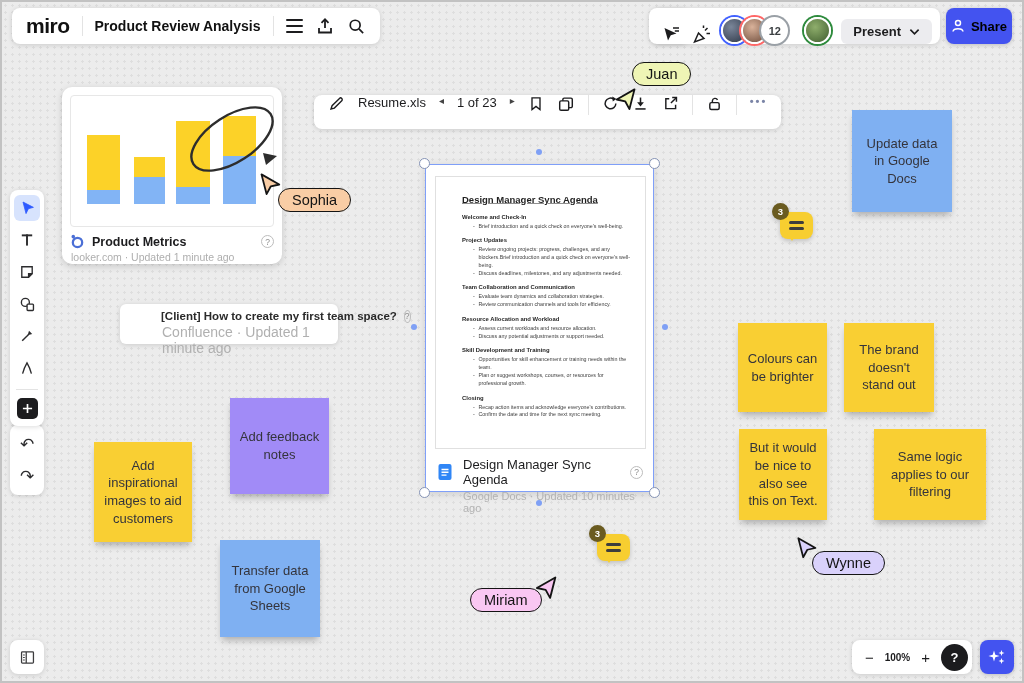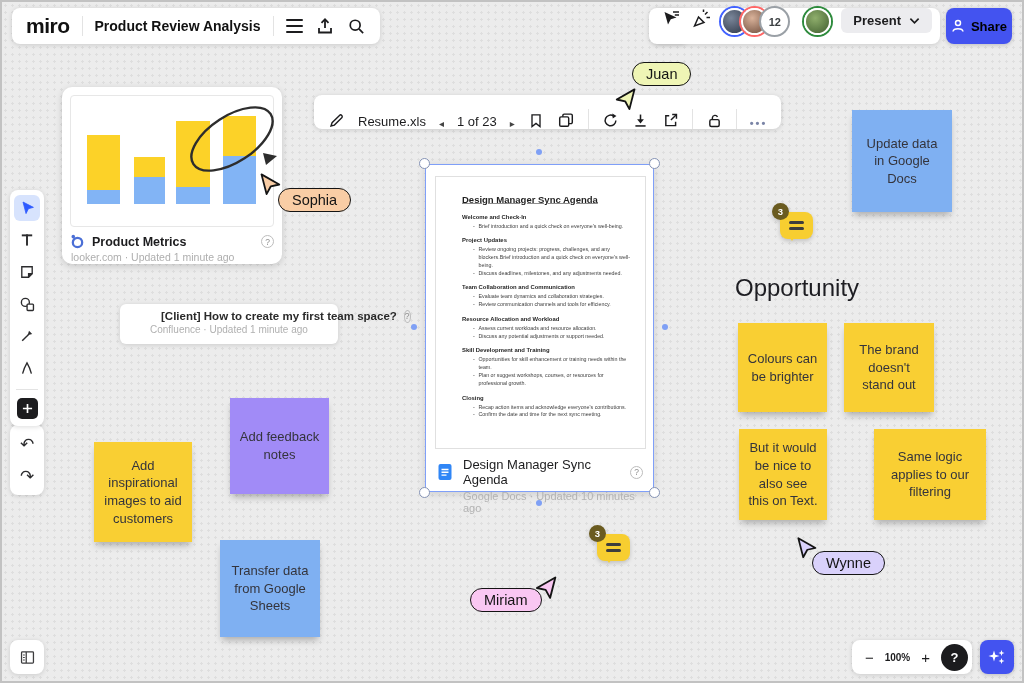--- a/index.html
+++ b/index.html
@@ -19,34 +19,34 @@
 
   
   #hdr-left { left:10px; top:6px; height:36px; display:flex; align-items:center; gap:12px; padding:0 14px; }
   .logo { font-size:21px; font-weight:800; letter-spacing:-.5px; color:#111; }
   .board-title { font-size:14px; font-weight:700; color:#111; white-space:nowrap; }
   .hamburger { display:flex; flex-direction:column; gap:3.5px; }
   .hamburger span { width:17px; height:2.2px; background:#1c1c1e; border-radius:2px; }
 
   
   #widgets-btn { right:335px; top:6px; width:34px; height:36px; display:flex; align-items:center; justify-content:center; }
-  #hdr-right { right:82px; top:6px; height:36px; display:flex; align-items:flex-start; gap:10px; padding:0 8px 0 12px; }
+  #hdr-right { right:82px; top:6px; height:36px; display:flex; align-items:flex-end; gap:10px; padding:0 8px 0 12px; }
   .avatar { width:27px; height:27px; border-radius:50%; border:2px solid #fff; }
   .av-stack { display:flex; }
   .av-stack > * { margin-left:-7px; }
   .av-stack > :first-child { margin-left:0; }
   .av1 { background:radial-gradient(circle at 35% 35%,#7a8699,#2c3444); box-shadow:0 0 0 2px #4262ff; }
   .av2 { background:radial-gradient(circle at 40% 35%,#d9b29a,#6b4a3a); box-shadow:0 0 0 2px #ff6767; }
   .av-count { background:#fff; box-shadow:0 0 0 2px #9aa0a6; display:flex; align-items:center; justify-content:center; font-size:11px; font-weight:700; color:#3c4043; }
   .av4 { background:radial-gradient(circle at 40% 35%,#8fae6c,#3f5d2e); box-shadow:0 0 0 2px #2e8b3d; margin-left:6px; }
   #present-btn { display:flex; align-items:center; gap:8px; background:#ececef; border-radius:6px; padding:5px 12px; font-size:13px; font-weight:700; color:#1c1c1e; }
   #share-btn { position:absolute; right:10px; top:6px; height:36px; width:66px; border-radius:8px; background:var(--share-blue,#4353f0); color:#000000; display:flex; align-items:center; justify-content:center; gap:6px; font-size:13px; font-weight:700; box-shadow:0 1px 4px rgba(0,0,0,.2); }
 
   
-  #doc-toolbar { left:312px; top:93px; height:34px; display:flex; align-items:flex-end; gap:13px; padding:0 14px; z-index:30; }
+  #doc-toolbar { left:312px; top:93px; height:34px; display:flex; align-items:flex-start; gap:13px; padding:0 14px; z-index:30; }
   #doc-toolbar .txt { font-size:13px; color:#1c1c1e; }
   .navarrow { font-size:10px; color:#444; }
   .more-dots { font-size:11px; letter-spacing:2px; color:#7a84a6; font-weight:700; }
 
   
   #tools { left:8px; top:188px; width:34px; padding:5px 0 7px; display:flex; flex-direction:column; align-items:center; gap:6px; z-index:20; }
   .tool { width:26px; height:26px; }
   .tool.active { background:#d7e3fd; }
   .tools-div { width:22px; height:1px; background:#e3e3e3; margin:2px 0; }
   .plusbtn { width:21px; height:21px; background:#1c1c1e; border-radius:5px; }
@@ -63,21 +63,21 @@
   #chart-annot { position:absolute; left:112px; top:8px; pointer-events:none; }
   .cap-row { display:flex; align-items:center; gap:7px; margin-top:7px; }
   .cap-title { font-size:12.5px; font-weight:700; color:#1c1c1e; flex:1; }
   .cap-meta { font-size:10.5px; color:#aeaeae; margin-top:2px; margin-left:1px; }
   .help-badge { width:13px; height:13px; border:1px solid #bdbdbd; border-radius:50%; color:#8d8d8d; font-size:8.5px; display:flex; align-items:center; justify-content:center; }
 
   
   #conf-card { left:118px; top:302px; width:218px; height:40px; border-radius:6px; padding:5px 10px 0 10px; }
   #conf-card .row { display:flex; align-items:center; gap:7px;margin-left:24px; }
   #conf-title { font-size:11.5px; font-weight:600; color:#2a2a2a; flex:1; white-space:nowrap; }
-  #conf-meta { font-size:10px; color:#b0b0b0; margin:1px 0 0 20px; }
+  #conf-meta { font-size:14px; color:#b0b0b0; margin:1px 0 0 32px; }
 
   
   #doc-sel { position:absolute; left:423px; top:162px; width:229px; height:328px; z-index:10; }
   #doc-card { position:absolute; inset:0; background:#fff; border:1.5px solid var(--sel-blue,#7f9ff8); border-radius:2px; box-shadow:0 2px 8px rgba(0,0,0,.13); }
   .handle { position:absolute; width:11px; height:11px; background:#fff; border:1.5px solid #8593b5; border-radius:50%; z-index:12; }
   .h-tl { left:-6px; top:-6px; } .h-tr { right:-6px; top:-6px; }
   .h-bl { left:-6px; bottom:-6px; } .h-br { right:-6px; bottom:-6px; }
   .middot { position:absolute; width:6px; height:6px; border-radius:50%; background:#7fa0f5; }
   .md-t { left:111px; top:-15px; } .md-b { left:111px; bottom:-14px; }
   .md-l { left:-14px; top:160px; } .md-r { right:-14px; top:160px; }
@@ -400,21 +400,20 @@
 
   <div class="sticky" style="left: 228px; top: 396px; width: 99px; height: 96px; background: rgb(161, 139, 247);">Add feedback notes</div>
   <div class="sticky" style="left: 92px; top: 440px; width: 98px; height: 100px; background: rgb(249, 207, 51);">Add inspirational images to aid customers</div>
   <div class="sticky" style="left: 218px; top: 538px; width: 100px; height: 97px; background: rgb(127, 176, 242);">Transfer data from Google Sheets</div>
   <div class="sticky" style="left: 736px; top: 321px; width: 89px; height: 89px; background: rgb(249, 207, 51);">Colours can be brighter</div>
   <div class="sticky" style="left: 850px; top: 108px; width: 100px; height: 102px; background: rgb(127, 176, 242);">Update data in Google Docs</div>
   <div class="sticky" style="left: 842px; top: 321px; width: 90px; height: 89px; background: rgb(249, 207, 51);">The brand doesn't stand out</div>
   <div class="sticky" style="left: 737px; top: 427px; width: 88px; height: 91px; background: rgb(249, 207, 51);">But it would be nice to also see this on Text.</div>
   <div class="sticky" style="left: 842px; top: 427px; width: 112px; height: 91px; background: rgb(249, 207, 51); margin-left: 30px;">Same logic applies to our filtering</div>
 
-  <div id="opp">Opportunity</div>
 
   <div class="comment" style="left:778px; top:210px;">
     <span class="line"></span>
       <span class="line"></span>
     <span class="cbadge">3</span>
   </div>
   <div class="comment" style="left:595px; top:532px;">
     <span class="line"></span>
       <span class="line"></span>
     <span class="cbadge">3</span>

